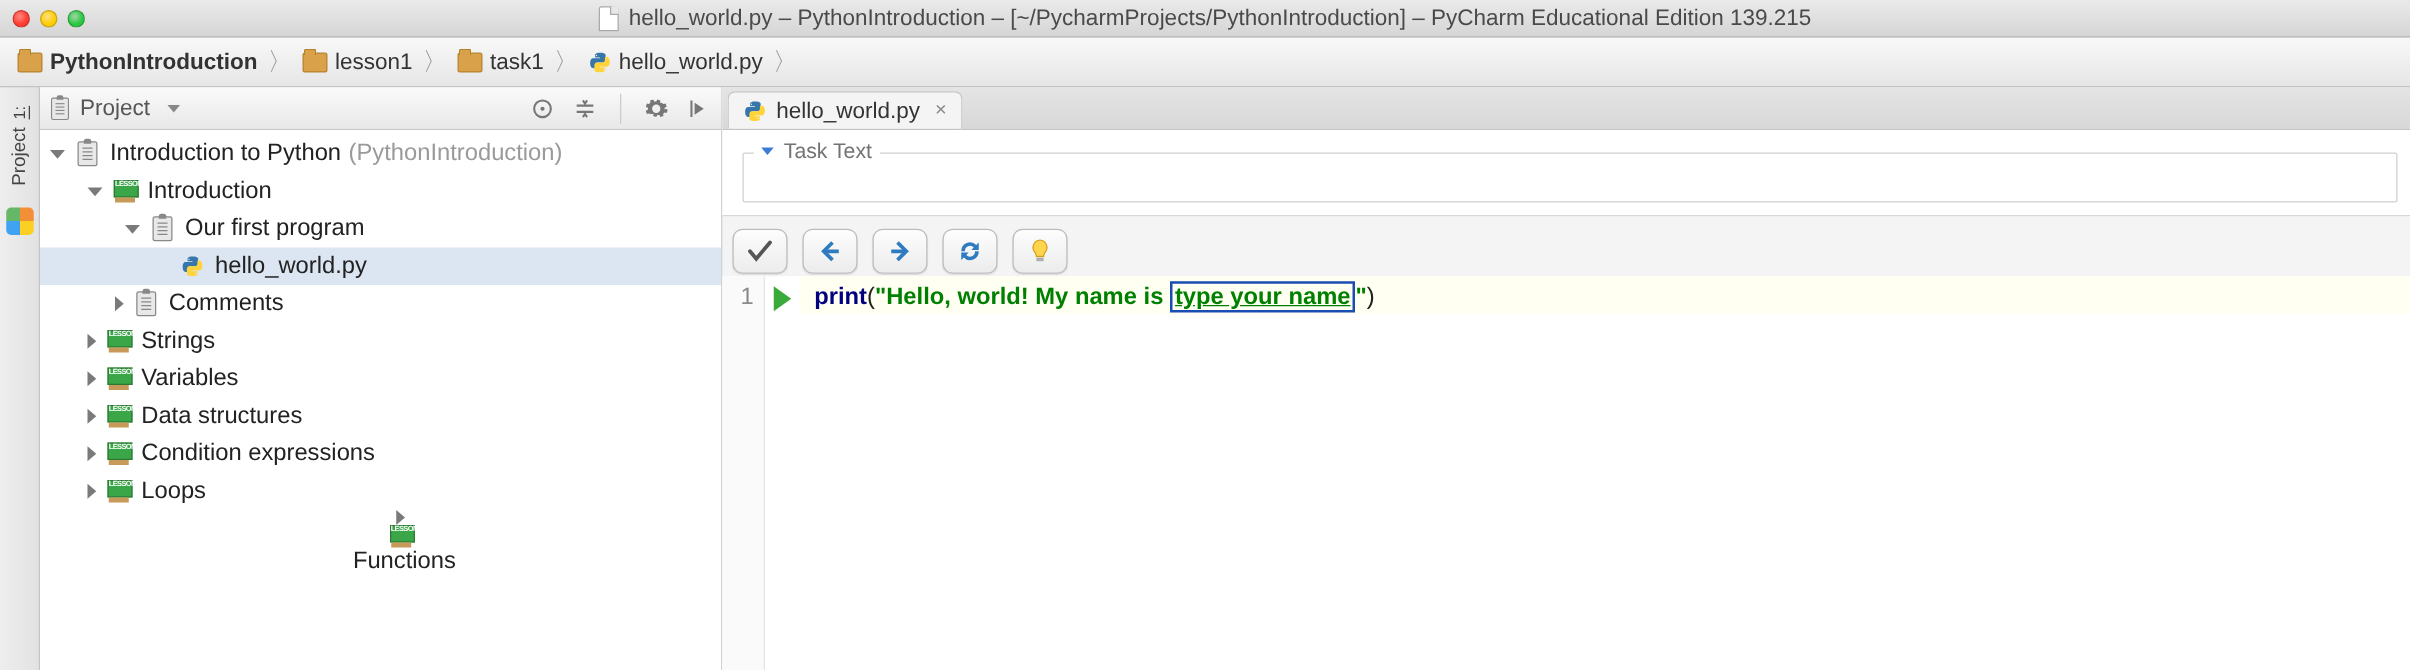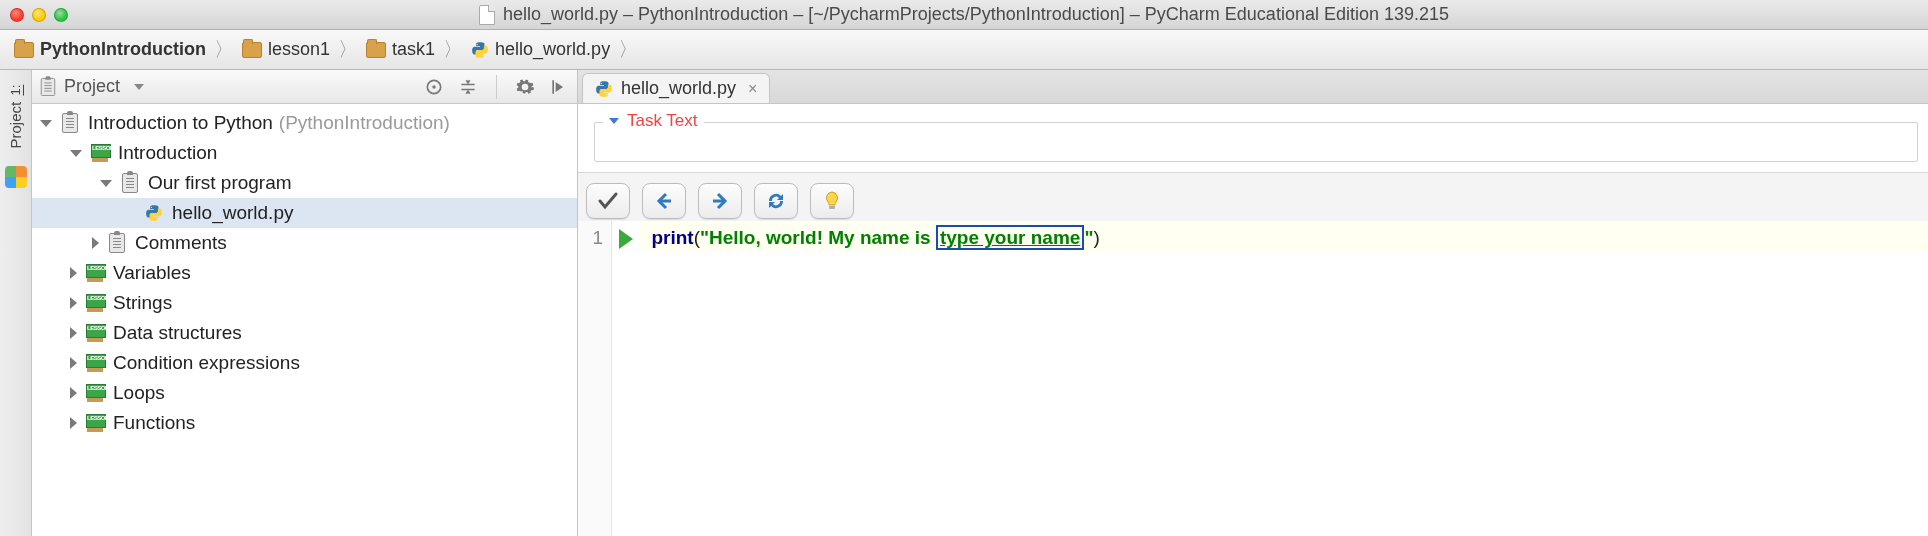--- a/index.html
+++ b/index.html
@@ -84,21 +84,21 @@
 .node .sub { color:#9a9a9a; margin-left:6px; }
 
 
 .editor-side { flex:1; display:flex; flex-direction:column; background:#f4f4f4; }
 .tab-row { height:34px; display:flex; align-items:flex-end; background:linear-gradient(to bottom,#e4e4e4,#d8d8d8); border-bottom:1px solid #c4c4c4; padding-left:4px; }
 .file-tab { height:30px; background:#f4f4f4; border:1px solid #c4c4c4; border-bottom:none; border-radius:6px 6px 0 0; display:flex; align-items:center; padding:0 12px; gap:8px; font-size:18px; color:#333; }
 .close-x { color:#888; font-size:16px; cursor:pointer; margin-left:4px; }
 
 .task-area { background:#fff; border-bottom:1px solid #d7d7d7; padding:18px 10px 10px 16px; }
 .task-fieldset { border:1px solid #d0d0d0; border-radius:2px; position:relative; padding:20px 24px 18px 30px; }
-.task-legend { position:absolute; top:-12px; left:8px; background:#fff; padding:0 6px; display:flex; align-items:center; gap:6px; font-size:17px; color:#ef4444; }
+.task-legend { position:absolute; top:-12px; left:8px; background:#fff; padding:0 6px; display:flex; align-items:center; gap:6px; font-size:17px; color:#737373; }
 .task-legend:before { content:""; width:0; height:0; border-style:solid; border-width:6px 5px 0 5px; border-color:#3d7bd6 transparent transparent transparent; margin-right:2px; }
 .task-text { font-family:"Menlo","DejaVu Sans Mono","Courier New",monospace; font-size:19px; color:#222; line-height:1.9; white-space:pre-wrap; }
 
 .action-row { display:flex; gap:12px; margin:10px 0 2px 8px; }
 .action-btn { width:44px; height:36px; background:linear-gradient(to bottom,#fdfdfd,#ececec); border:1px solid #bcbcbc; border-radius:8px; display:flex; align-items:center; justify-content:center; box-shadow:0 1px 1px rgba(0,0,0,.1); cursor:pointer; }
 .action-btn svg { width:24px; height:24px; }
 
 .code-area { flex:1; background:#fff; display:flex; }
 .line-gutter { width:34px; text-align:right; padding-right:8px; color:#8a8a8a; font-family:"Menlo","Courier New",monospace; font-size:19px; padding-top:6px; border-right:1px solid #e6e6e6; background:#fafafa; }
 .run-gutter { width:28px; padding-top:4px; display:flex; justify-content:center; }
@@ -236,59 +236,59 @@
           </span>
           <span class="label">Comments</span>
         </div>
         <div class="node" style="padding-left: 38px;">
           <span class="disclosure disc-closed"></span>
           <span class="icon-slot">
             <span class="lesson-icon">
               <span>LESSON</span>
             </span>
           </span>
+          <span class="label">Strings</span>
+        </div>
+        <div class="node" style="padding-left: 38px;">
+          <span class="disclosure disc-closed"></span>
+          <span class="icon-slot">
+            <span class="lesson-icon">
+              <span>LESSON</span>
+            </span>
+          </span>
           <span class="label">Variables</span>
         </div>
         <div class="node" style="padding-left: 38px;">
           <span class="disclosure disc-closed"></span>
           <span class="icon-slot">
             <span class="lesson-icon">
               <span>LESSON</span>
             </span>
           </span>
-          <span class="label">Strings</span>
-        </div>
-        <div class="node" style="padding-left: 38px;">
-          <span class="disclosure disc-closed"></span>
-          <span class="icon-slot">
-            <span class="lesson-icon">
-              <span>LESSON</span>
-            </span>
-          </span>
           <span class="label">Data structures</span>
         </div>
         <div class="node" style="padding-left: 38px;">
           <span class="disclosure disc-closed"></span>
           <span class="icon-slot">
             <span class="lesson-icon">
               <span>LESSON</span>
             </span>
           </span>
           <span class="label">Condition expressions</span>
         </div>
         <div class="node" style="padding-left: 38px;">
           <span class="disclosure disc-closed"></span>
           <span class="icon-slot">
             <span class="lesson-icon">
               <span>LESSON</span>
             </span>
           </span>
           <span class="label">Loops</span>
         </div>
-        <div class="node" style="padding-left: 38px;">
+        <div class="node" style="padding-left: 38px; flex-direction: column;">
           <span class="disclosure disc-closed"></span>
           <span class="icon-slot">
             <span class="lesson-icon">
               <span>LESSON</span>
             </span>
           </span>
           <span class="label">Functions</span>
         </div>
       </div>
   </div>

